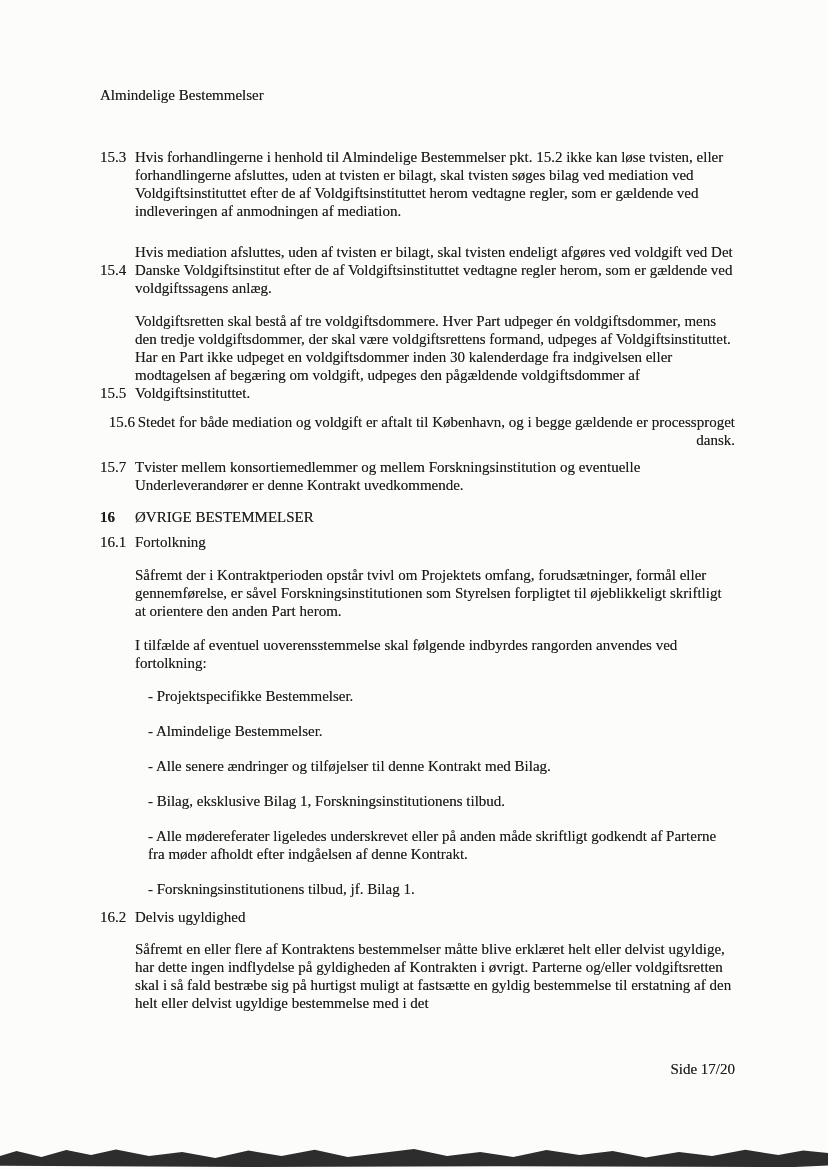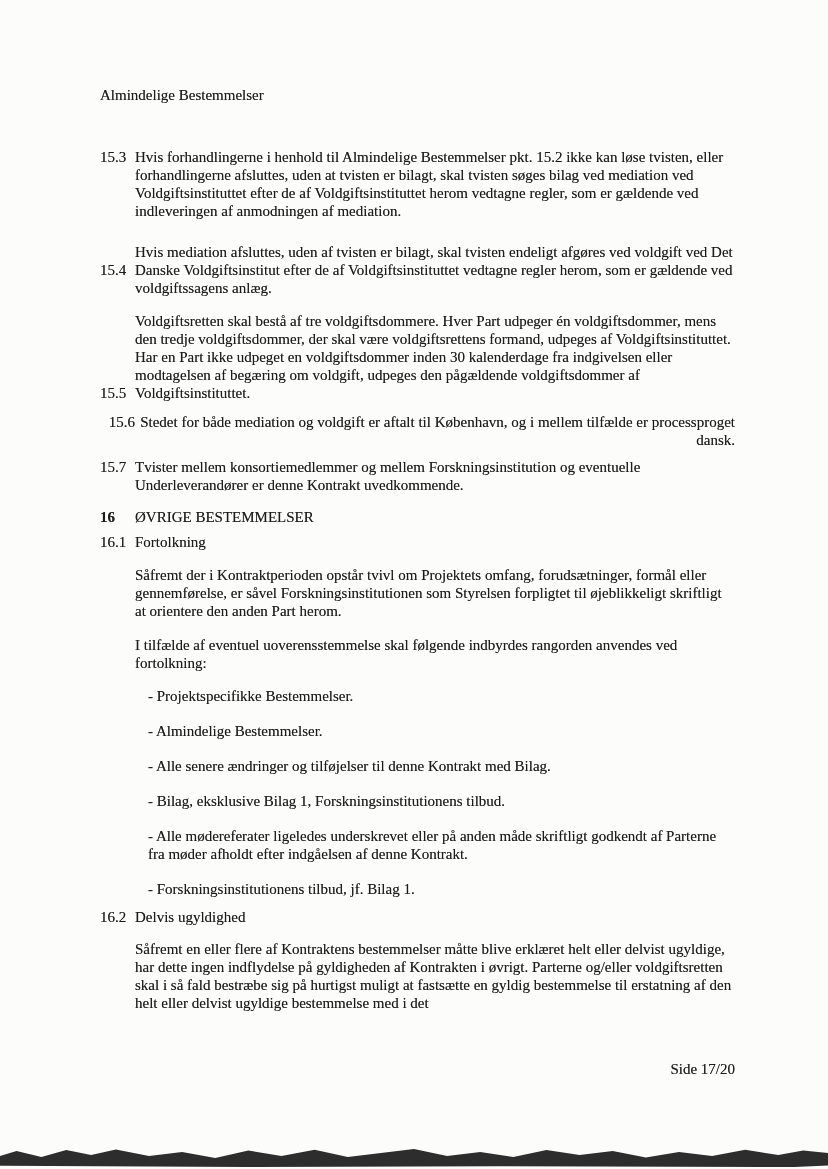--- a/index.html
+++ b/index.html
@@ -90,21 +90,21 @@
       <div class="txt">Hvis mediation afsluttes, uden af tvisten er bilagt, skal tvisten endeligt afgøres ved voldgift ved Det Danske Voldgiftsinstitut efter de af Voldgiftsinstituttet vedtagne regler herom, som er gældende ved voldgiftssagens anlæg.</div>
     </div>
 
     <div class="clause m-155">
       <span class="num">15.5</span>
       <div class="txt">Voldgiftsretten skal bestå af tre voldgiftsdommere. Hver Part udpeger én voldgiftsdommer, mens den tredje voldgiftsdommer, der skal være voldgiftsrettens formand, udpeges af Voldgiftsinstituttet. Har en Part ikke udpeget en voldgiftsdommer inden 30 kalenderdage fra indgivelsen eller modtagelsen af begæring om voldgift, udpeges den pågældende voldgiftsdommer af Voldgiftsinstituttet.</div>
     </div>
 
     <div class="clause m-156">
       <span class="num">15.6</span>
-      <div class="txt">Stedet for både mediation og voldgift er aftalt til København, og i mellem tilfælde er processproget dansk.</div>
+      <div class="txt">Stedet for både mediation og voldgift er aftalt til København, og i begge gældende er processproget dansk.</div>
     </div>
 
     <div class="clause m-157">
       <span class="num">15.7</span>
       <div class="txt">Tvister mellem konsortiemedlemmer og mellem Forskningsinstitution og eventuelle Underleverandører er denne Kontrakt uvedkommende.</div>
     </div>
 
     <div class="clause sec-heading">
       <span class="num">16</span>
       <div class="txt">ØVRIGE BESTEMMELSER</div>

